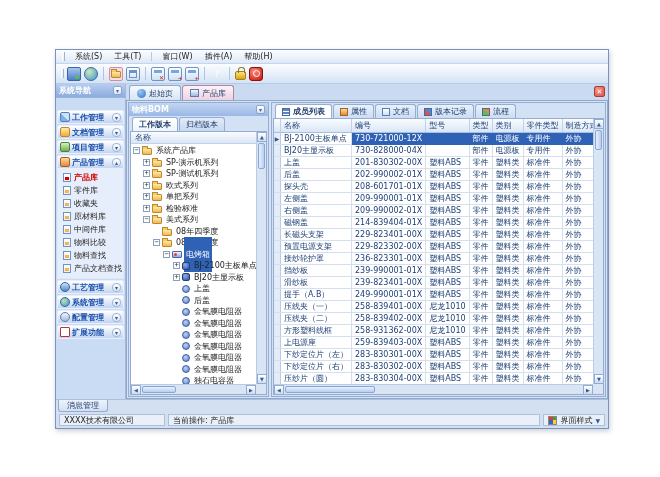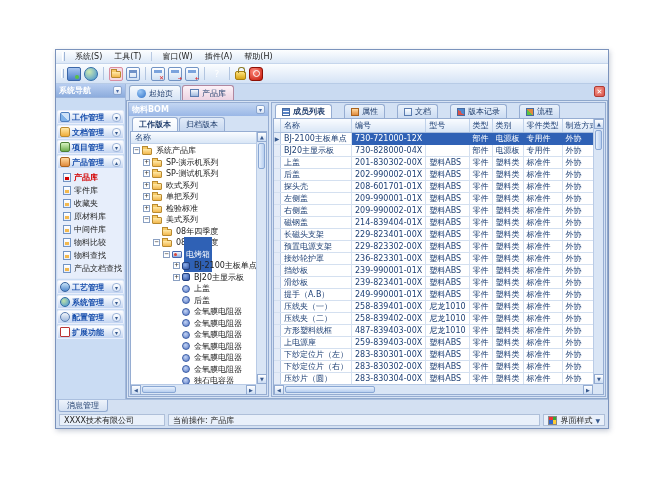--- a/index.html
+++ b/index.html
@@ -115,21 +115,21 @@
     color:#39598e; font-size:5px; display:flex; align-items:center; justify-content:center; }
   .vscroll .thumb { margin:1px 1px; height:26px; background:linear-gradient(90deg,#e7f0fc,#b8cff0); border:1px solid #89a7d4; border-radius:2px; }
   .vscroll .arr.down { margin-top:auto; }
   .hscroll { position:absolute; left:0; right:10px; bottom:0; height:10px; background:#d9e5f5; border-top:1px solid #b9cbe6; display:flex; }
   .hscroll .thumb { margin:1px 1px; width:34px; background:linear-gradient(#e7f0fc,#b8cff0); border:1px solid #89a7d4; border-radius:2px; }
   .hscroll .arr.right { margin-left:auto; }
   .scroll-corner { position:absolute; right:0; bottom:0; width:10px; height:10px; background:#d9e5f5; }
 
   
   .detail-panel { flex:1; display:flex; flex-direction:column; min-width:0; min-height:0; margin-left:2px; border:1px solid #96add2; background:#d3e1f4; }
-  .detail-tabs { height:15px; flex:none; display:flex; align-items:flex-end; gap:12px; padding:0 3px; }
+  .detail-tabs { height:15px; flex:none; display:flex; align-items:flex-end; gap:1px; padding:0 3px; }
   .detail-tab { height:14px; display:flex; align-items:center; gap:3px; padding:0 6px; border:1px solid #96add2; border-bottom:none;
     border-radius:3px 3px 0 0; background:linear-gradient(#e9f1fb,#ccdcf2); color:#23406f; }
   .detail-tab.active { background:#fff; font-weight:bold; }
   .dt-ic { width:8px; height:8px; flex:none; }
   .dti-0 { background:repeating-linear-gradient(#5b86c8 0 2px,#fff 2px 3px); border:1px solid #46699f; }
   .dti-1 { background:linear-gradient(#ffd9a0,#e08a3c); border:1px solid #a8621f; }
   .dti-2 { background:linear-gradient(#fff,#cfe0f4); border:1px solid #5b7cb0; }
   .dti-3 { background:linear-gradient(45deg,#d9534a 50%,#4f88cc 50%); border:1px solid #46699f; }
   .dti-4 { background:linear-gradient(45deg,#59c244 50%,#e08a3c 50%); border:1px solid #46699f; }
   .table-wrap { flex:1; min-height:0; margin:0 1px 1px; border:1px solid #96add2; background:#fff; position:relative; overflow:hidden; }
@@ -666,21 +666,21 @@
                       <td>尼龙1010</td>
                       <td>零件</td>
                       <td>塑料类</td>
                       <td>标准件</td>
                       <td>外协</td>
                       <td>条</td>
                     </tr>
                     <tr>
                       <td class="ind"></td>
                       <td>方形塑料线框</td>
-                      <td>487-839403-00X</td>
+                      <td>258-931362-00X</td>
                       <td>尼龙1010</td>
                       <td>零件</td>
                       <td>塑料类</td>
                       <td>标准件</td>
                       <td>外协</td>
                       <td>条</td>
                     </tr>
                     <tr>
                       <td class="ind"></td>
                       <td>上电源座</td>

